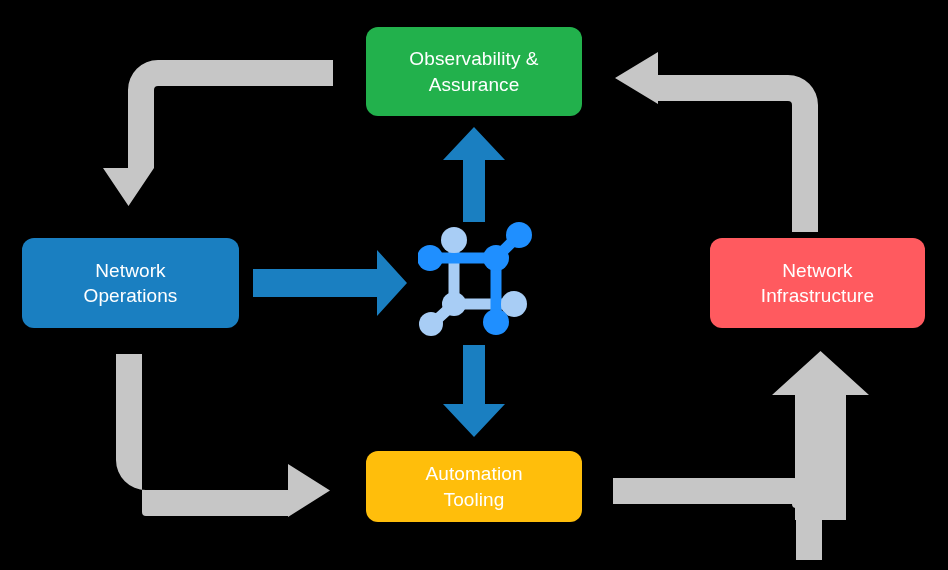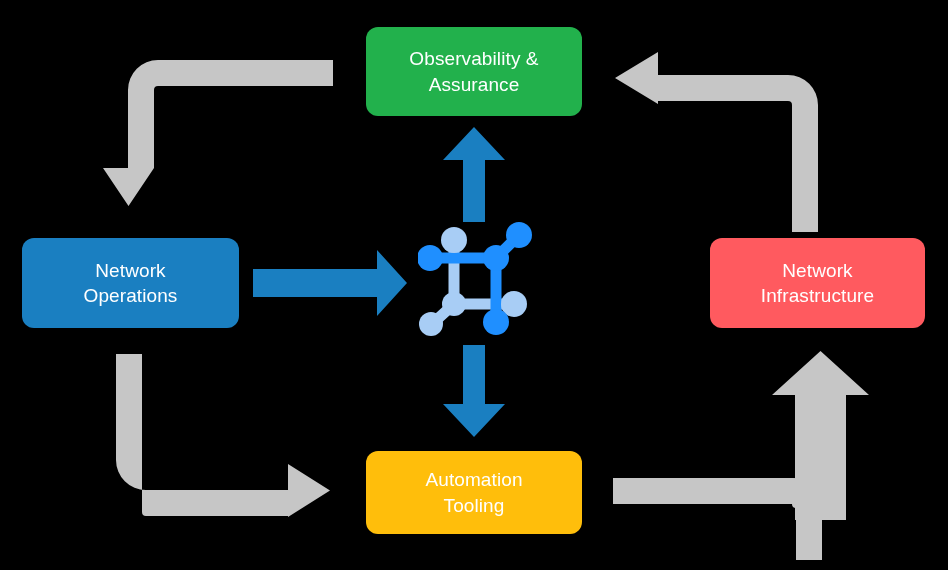--- a/index.html
+++ b/index.html
@@ -60,21 +60,21 @@
   #box-infrastructure {
     left: 710px;
     top: 238px;
     width: 215px;
     height: 90px;
   }
   #box-automation {
     left: 366px;
     top: 451px;
     width: 216px;
-    height: 83px;
+    height: 71px;
     align-items: center;
   }
   #center-icon {
     position: absolute;
     left: 418px;
     top: 218px;
     width: 118px;
     height: 118px;
     z-index: 6;
   }

